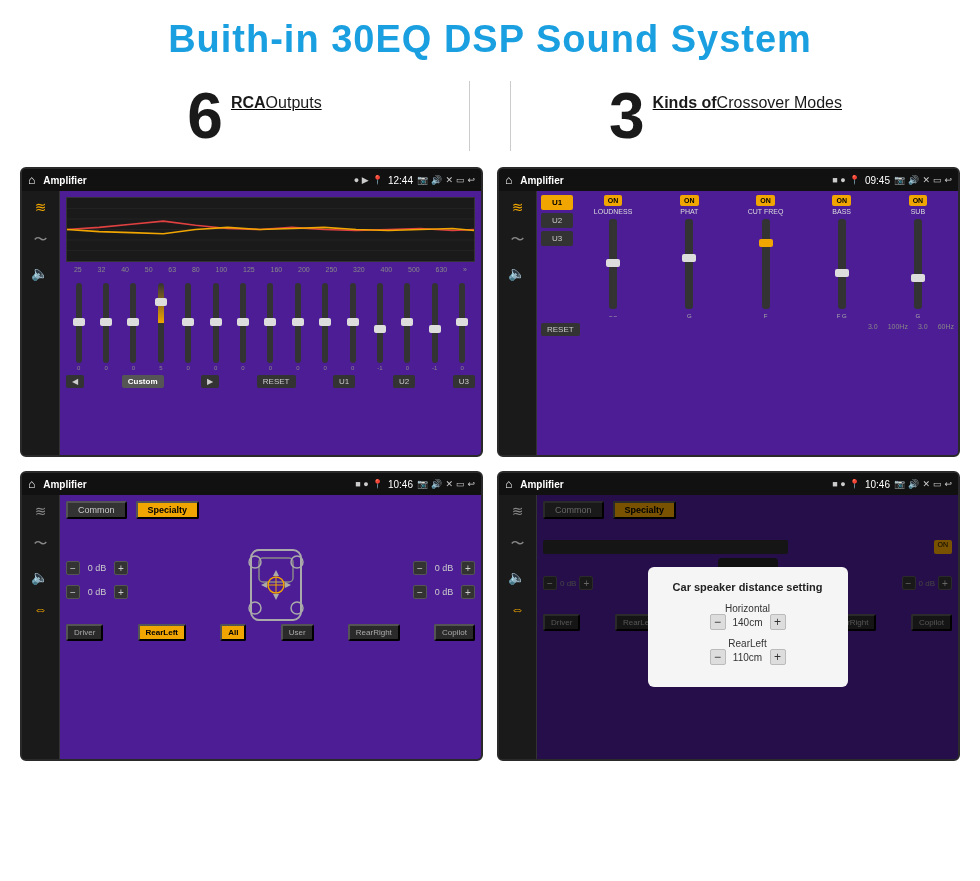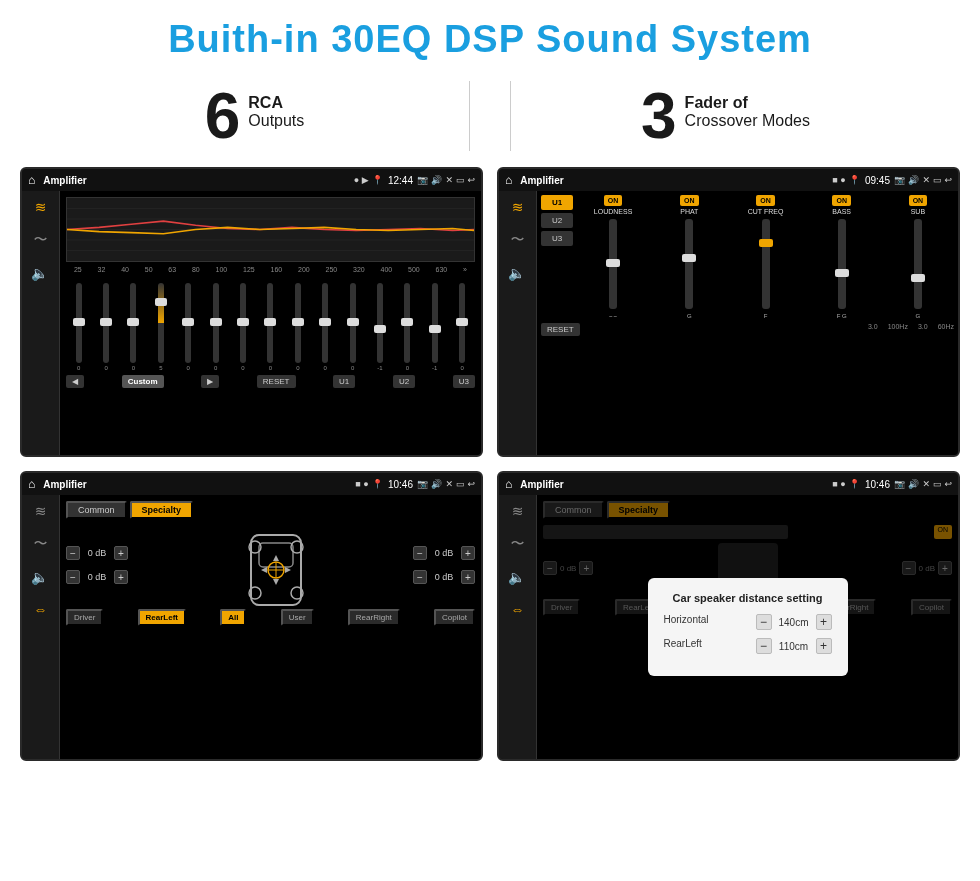--- a/index.html
+++ b/index.html
@@ -37,23 +37,24 @@
       justify-content: center;
     }
     .stat-number {
       font-size: 64px;
       font-weight: 900;
       color: #1a1a1a;
       line-height: 1;
     }
     .stat-label {
       display: flex;
-      flex-direction: column;
+      flex-direction: row;
       justify-content: center;
       padding-top: 10px;
+      text-decoration: underline;
     }
     .stat-label-main {
       font-size: 16px;
       font-weight: 700;
       color: #1a1a1a;
     }
     .stat-label-sub {
       font-size: 16px;
       font-weight: 400;
       color: #1a1a1a;
@@ -138,21 +139,21 @@
       font-size: 14px;
       cursor: pointer;
     }
     .sidebar-icon.active {
       color: #f0a500;
     }
 
     
     .screen-content {
       flex: 1;
-      background: #000000;
+      background: #4c1d95;
       padding: 6px;
       position: relative;
     }
 
     
     .eq-chart {
       background: #1a1a1a;
       border: 1px solid #333;
       height: 65px;
       margin-bottom: 4px;
@@ -273,22 +274,22 @@
       text-align: center;
     }
     .car-diagram {
       width: 80px;
       height: 80px;
       position: relative;
       margin: 0 auto;
     }
     .preset-tabs {
       display: flex;
-      gap: 3px;
-      margin-bottom: 6px;
+      gap: 9px;
+      margin-bottom: 21px;
     }
     .tab-btn {
       padding: 2px 10px;
       background: #333;
       color: #ccc;
       font-size: 9px;
       border-radius: 2px;
       cursor: pointer;
     }
     .tab-btn.active {
@@ -315,22 +316,24 @@
     }
     .dialog-title {
       font-size: 11px;
       font-weight: bold;
       color: #222;
       margin-bottom: 10px;
       text-align: center;
     }
     .dialog-row {
       display: flex;
+      align-items: center;
       justify-content: space-between;
       margin-bottom: 8px;
+      flex-direction: column;
     }
     .dialog-row-label {
       font-size: 10px;
       color: #333;
     }
     .dialog-ctrl {
       display: flex;
       align-items: center;
       gap: 4px;
     }
@@ -396,21 +399,21 @@
     <div class="stat-label">
       <span class="stat-label-main">RCA</span>
       <span class="stat-label-sub">Outputs</span>
     </div>
   </div>
   <div class="stat-divider"></div>
   <div class="stat-divider"></div>
   <div class="stat-item">
     <span class="stat-number">3</span>
     <div class="stat-label">
-      <span class="stat-label-main">Fader of</span>
+      <span class="stat-label-main">Kinds of</span>
       <span class="stat-label-sub">Crossover Modes</span>
     </div>
   </div>
 </div>
 
 <div class="screens-grid">
 
   <div class="screen">
     <div class="status-bar">
       <span class="status-home">⌂</span>

